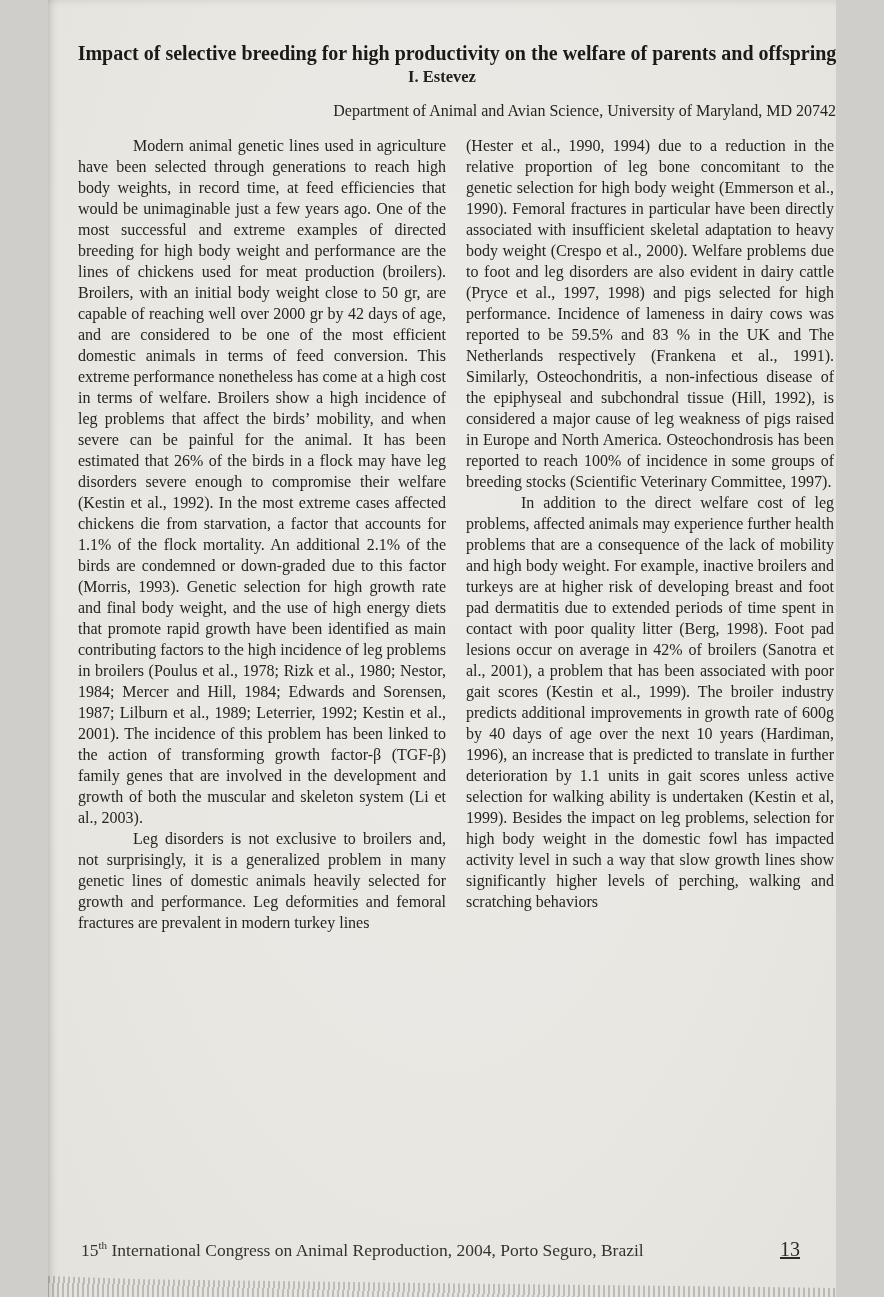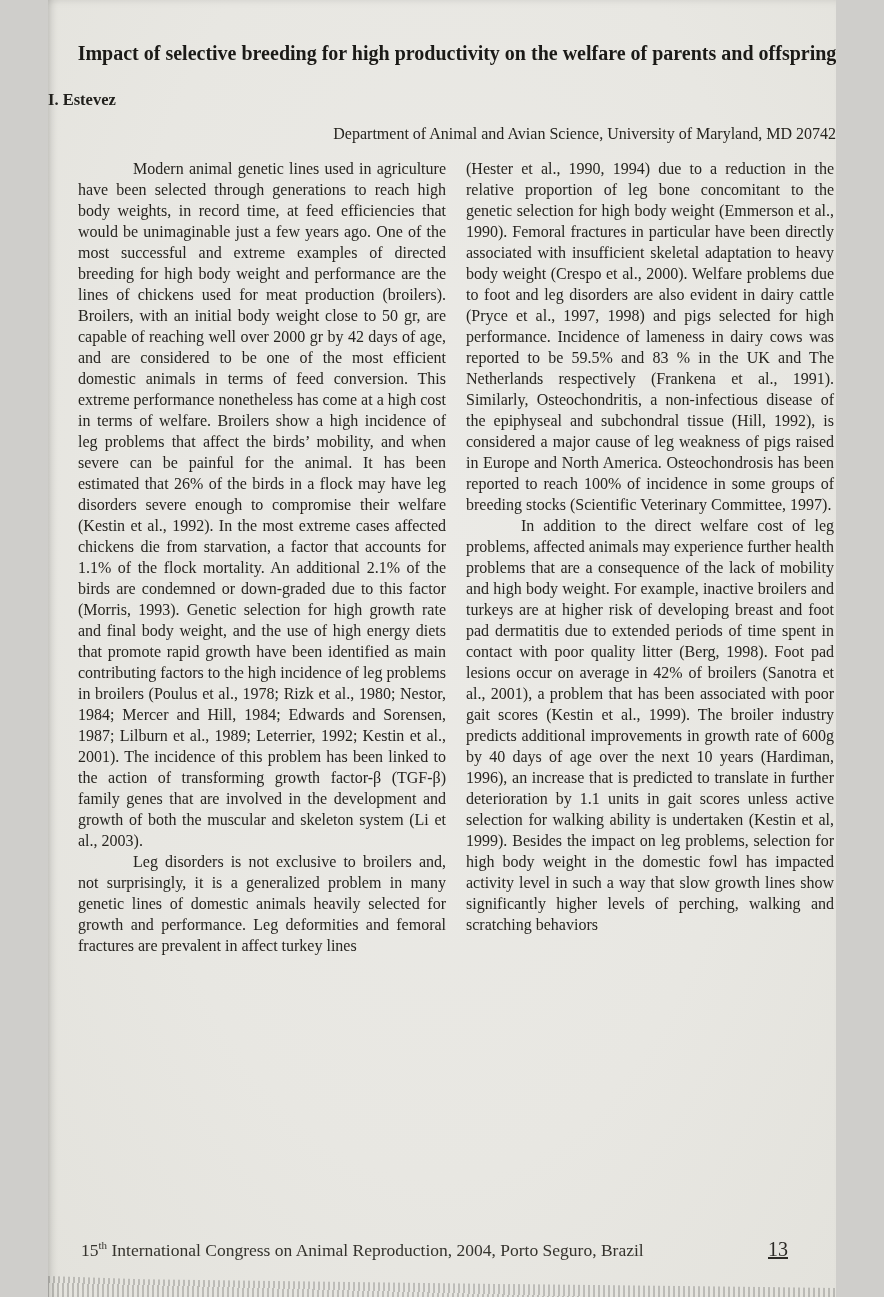--- a/index.html
+++ b/index.html
@@ -22,21 +22,21 @@
     margin: 0 auto;
     padding-top: 40px;
     width: 818px;
     text-align: center;
     font-size: 20px;
     font-weight: bold;
     line-height: 1.35;
     color: #1b1a17;
   }
   .author-name {
-    margin-top: 23px;
+    text-align: center;
     font-size: 16.5px;
     font-weight: bold;
     color: #21201c;
   }
   .affiliation {
     margin-top: 15px;
     text-align: right;
     font-size: 16px;
     color: #26241f;
   }
@@ -57,21 +57,21 @@
     line-height: 21px;
     text-align: justify;
     color: #26241f;
   }
   .body-para.indent {
     text-indent: 55px;
   }
   .footer {
     position: absolute;
     left: 0;
-    right: 16px;
+    right: 4px;
     bottom: 36px;
     display: flex;
     justify-content: space-between;
     align-items: baseline;
     padding-left: 33px;
     padding-right: 32px;
     font-size: 17.5px;
     color: #35332d;
   }
   .footer sup {
@@ -107,21 +107,21 @@
 
   <h1 class="paper-title">Impact of selective breeding for high productivity on the welfare of parents and offspring</h1>
 
   <div class="author-name">I. Estevez</div>
 
   <div class="affiliation">Department of Animal and Avian Science, University of Maryland, MD 20742</div>
 
   <div class="columns">
     <div class="column">
         <p class="body-para indent">Modern animal genetic lines used in agriculture have been selected through generations to reach high body weights, in record time, at feed efficiencies that would be unimaginable just a few years ago.  One of the most successful and extreme examples of directed breeding for high body weight and performance are the lines of chickens used for meat production (broilers). Broilers, with an initial body weight close to 50 gr, are capable of reaching well over 2000 gr by 42 days of age, and are considered to be one of the most efficient domestic animals in terms of feed conversion.  This extreme performance nonetheless has come at a high cost in terms of welfare. Broilers show a high incidence of leg problems that affect the birds’ mobility, and when severe can be painful for the animal. It has been estimated that 26% of the birds in a flock may have leg disorders severe enough to compromise their welfare (Kestin et al., 1992). In the most extreme cases affected chickens die from starvation, a factor that accounts for 1.1% of the flock mortality. An additional 2.1% of the birds are condemned or down-graded due to this factor (Morris, 1993). Genetic selection for high growth rate and final body weight, and the use of high energy diets that promote rapid growth have been identified as main contributing factors to the high incidence of leg problems in broilers (Poulus et al., 1978; Rizk et al., 1980; Nestor, 1984; Mercer and Hill, 1984; Edwards and Sorensen, 1987; Lilburn et al., 1989; Leterrier, 1992; Kestin et al., 2001). The incidence of this problem has been linked to the action of transforming growth factor-β (TGF-β) family genes that are involved in the development and growth of both the muscular and skeleton system (Li et al., 2003).</p>
-        <p class="body-para indent">Leg disorders is not exclusive to broilers and, not surprisingly, it is a generalized problem in many genetic lines of domestic animals heavily selected for growth and performance. Leg deformities and femoral fractures are prevalent in affect turkey lines</p>
+        <p class="body-para indent">Leg disorders is not exclusive to broilers and, not surprisingly, it is a generalized problem in many genetic lines of domestic animals heavily selected for growth and performance. Leg deformities and femoral fractures are prevalent in modern turkey lines</p>
       </div>
     <div class="column">
         <p class="body-para">(Hester et al., 1990, 1994) due to a reduction in the relative proportion of leg bone concomitant to the genetic selection for high body weight (Emmerson et al., 1990). Femoral fractures in particular have been directly associated with insufficient skeletal adaptation to heavy body weight (Crespo et al., 2000). Welfare problems due to foot and leg disorders are also evident in dairy cattle (Pryce et al., 1997, 1998) and pigs selected for high performance. Incidence of lameness in dairy cows was reported to be 59.5% and 83 % in the UK and The Netherlands respectively (Frankena et al., 1991).  Similarly, Osteochondritis, a non-infectious disease of the epiphyseal and subchondral tissue (Hill, 1992), is considered a major cause of leg weakness of pigs raised in Europe and North America. Osteochondrosis has been reported to reach 100% of incidence in some groups of breeding stocks (Scientific Veterinary Committee, 1997).</p>
         <p class="body-para indent">In addition to the direct welfare cost of leg problems, affected animals may experience further health problems that are a consequence of the lack of mobility and high body weight. For example, inactive broilers and turkeys are at higher risk of developing breast and foot pad dermatitis due to extended periods of time spent in contact with poor quality litter (Berg, 1998). Foot pad lesions occur on average in 42% of broilers (Sanotra et al., 2001), a problem that has been associated with poor gait scores (Kestin et al., 1999). The broiler industry predicts additional improvements in growth rate of 600g by 40 days of age over the next 10 years (Hardiman, 1996), an increase that is predicted to translate in further deterioration by 1.1 units in gait scores unless active selection for walking ability is undertaken (Kestin et al, 1999). Besides the impact on leg problems, selection for high body weight in the domestic fowl has impacted activity level in such a way that slow growth lines show significantly higher levels of perching, walking and scratching behaviors</p>
       </div>
   </div>
 
   <div class="footer">
     <div><span>15</span><sup>th</sup><span> International Congress on Animal Reproduction, 2004, Porto Seguro, Brazil</span></div>
     <div class="page-number">13</div>

